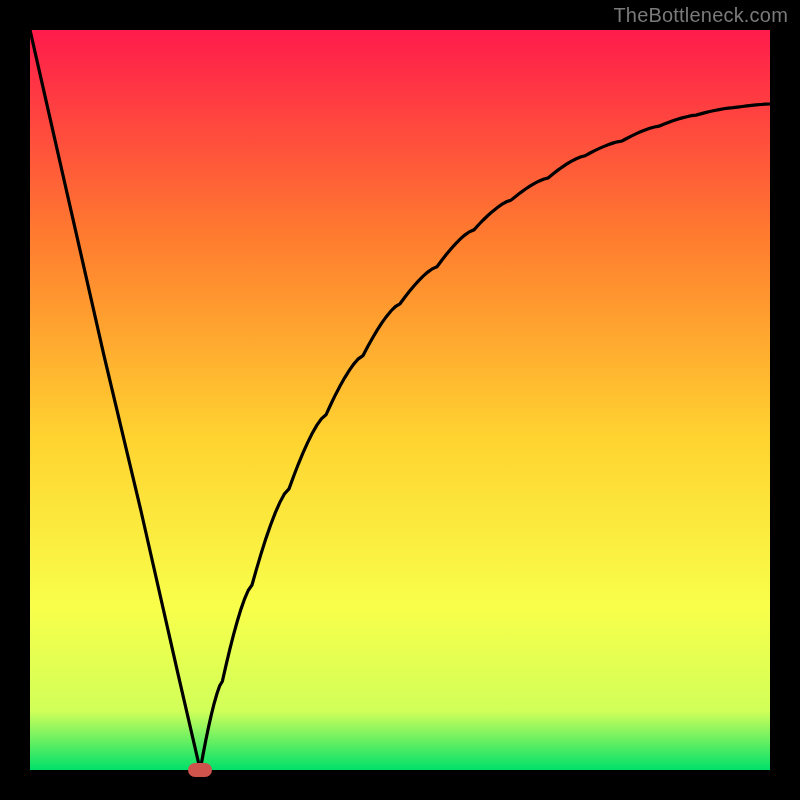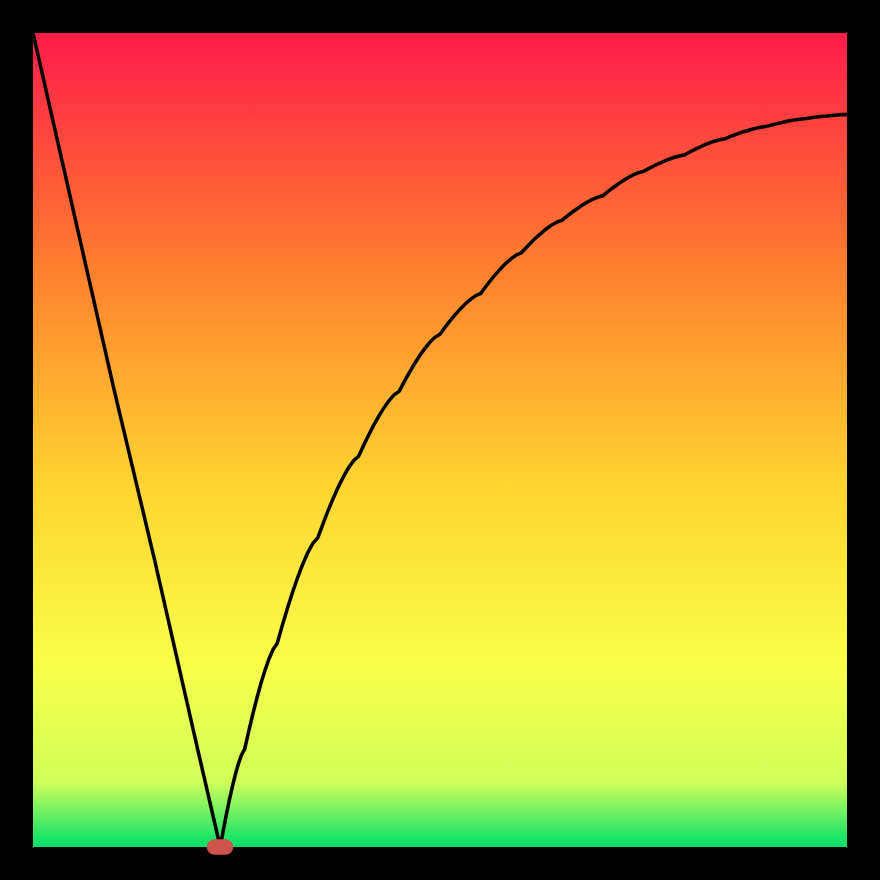--- a/index.html
+++ b/index.html
@@ -42,20 +42,21 @@
     border-radius: 7px;
     transform: translate(-50%, -50%);
     z-index: 5;
   }
 </style>
 </head>
 <body>
 
 <div class="frame">
 
+  <div class="watermark">TheBottleneck.com</div>
 
   <svg class="plot" viewBox="0 0 740 740" preserveAspectRatio="none">
     <defs>
       <linearGradient id="bg-grad" x1="0" y1="0" x2="0" y2="1">
         <stop id="g0" offset="0%" stop-color="#ff1b4b"></stop>
         <stop id="g1" offset="28%" stop-color="#ff7c2f"></stop>
         <stop id="g2" offset="55%" stop-color="#ffd330"></stop>
         <stop id="g3" offset="78%" stop-color="#f8ff4a"></stop>
         <stop id="g4" offset="92%" stop-color="#d1ff59"></stop>
         <stop id="g5" offset="100%" stop-color="#00e06a"></stop>

